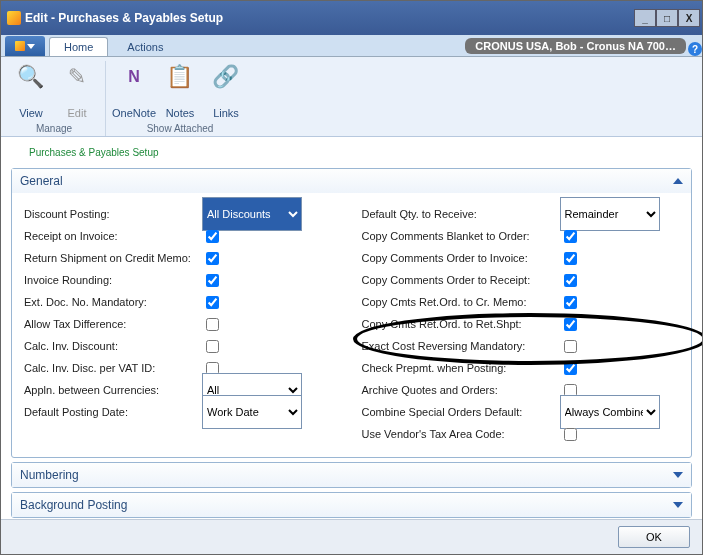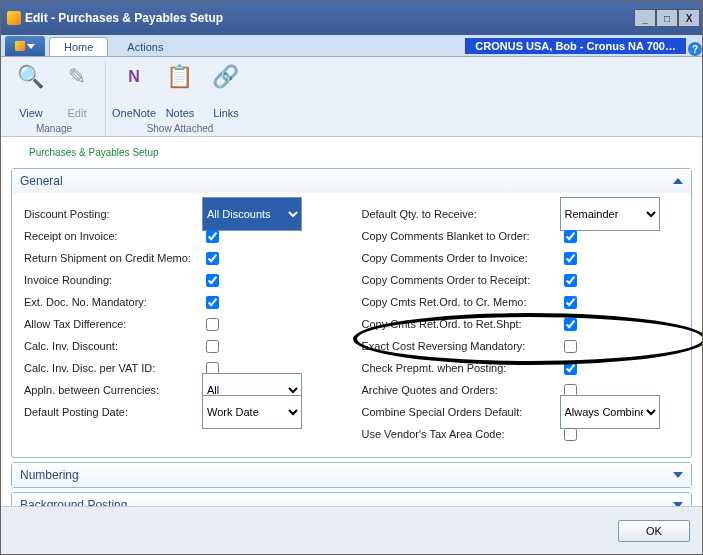--- a/index.html
+++ b/index.html
@@ -44,22 +44,22 @@
   }
   .appbtn .tri { width:0;height:0;border-left:4px solid transparent;border-right:4px solid transparent;border-top:5px solid #fff;margin-left:2px;}
   .appbtn .sq { width:10px;height:10px;background:linear-gradient(135deg,#fdd835,#f57f17);border-radius:1px;}
   .tab {
     padding: 3px 14px; background:#fff; border:1px solid #9ab; border-bottom:none;
     border-radius:3px 3px 0 0; margin-left:4px; color:#2a4d7c; cursor:pointer;
   }
   .tab.inactive { background:transparent; border-color:transparent; }
   .context-badge {
     margin-left:auto; margin-right:2px; align-self:center;
-    background:#1d4ed8; color:#fff; font-weight:bold; padding:2px 10px;
-    border-radius:0; font-size:11px; display:flex; align-items:flex-start; gap:6px;
+    background:#737373; color:#fff; font-weight:bold; padding:2px 10px;
+    border-radius:6px; font-size:11px; display:flex; align-items:flex-start; gap:6px;
   }
   .helpcircle { width:14px;height:14px;border-radius:50%;background:#2b7de1;color:#fff;display:flex;align-items:center;justify-content:center;font-size:10px;font-weight:bold;}
 
   
   .ribbon {
     background:#eaf1fa; border-bottom:1px solid #b7c8de;
     display:flex; height:80px; padding:4px 2px 0 2px;
   }
   .rgroup { display:flex; flex-direction:column; align-items:center; border-right:1px solid #c9d6e6; padding:0 6px;}
   .rgroup:last-child { border-right:none;}
@@ -94,21 +94,21 @@
   .field label { flex: 0 0 178px; color:#222; }
   .col2 .field label { flex: 0 0 198px; }
   .field select, .field input[type=text] {
     width:100px; font-size:11px; height:34px; border:1px solid #7a93b2; background:#fff;
   }
   .field select.sel { background:#2b5fab; color:#fff; }
   .field input[type=checkbox]{ width:13px;height:13px; }
 
   
   .btnbar {
-    position:absolute; left:0; right:0; bottom:0; height:48px;
+    position:absolute; left:0; right:0; bottom:0; height:35px;
     background:#e9eef5; border-top:1px solid #c0cbd9;
     display:flex; align-items:center; justify-content:flex-end; padding-right:12px;
   }
   .okbtn {
     width:72px; height:22px; background:linear-gradient(#fefefe,#e4e9ef);
     border:1px solid #8198b5; border-radius:2px; font-size:11px; cursor:pointer;
   }
 
   
   .oval {

